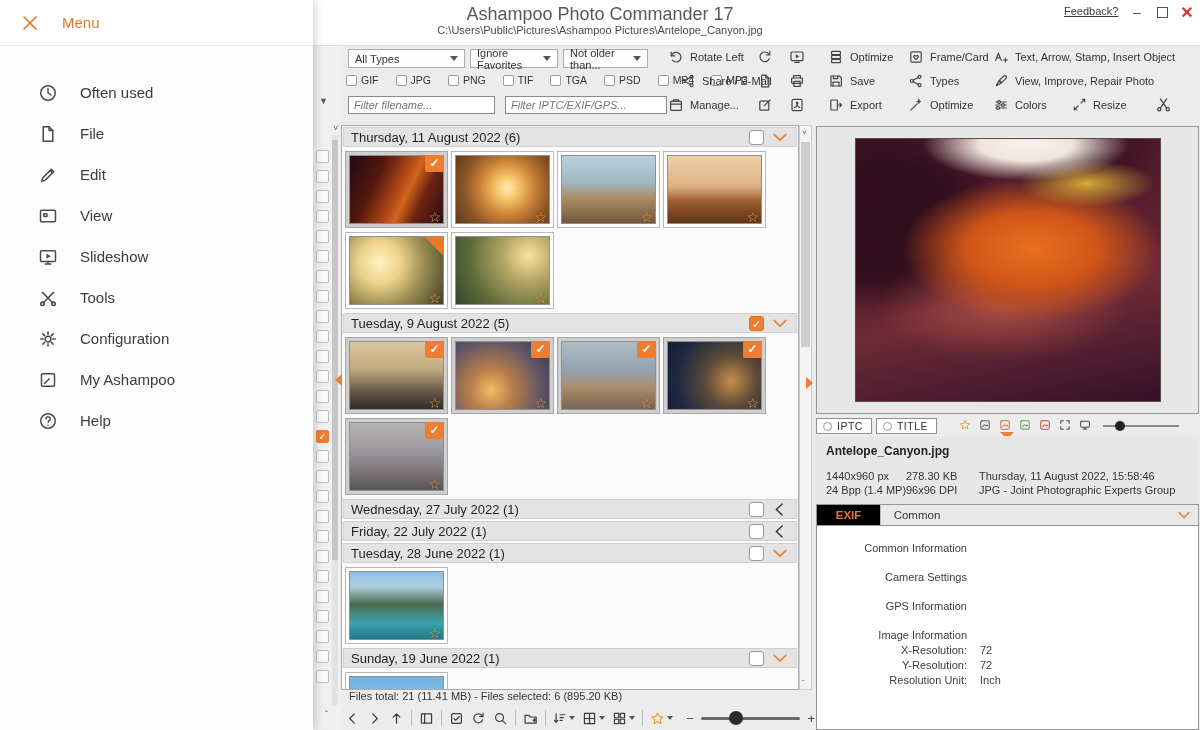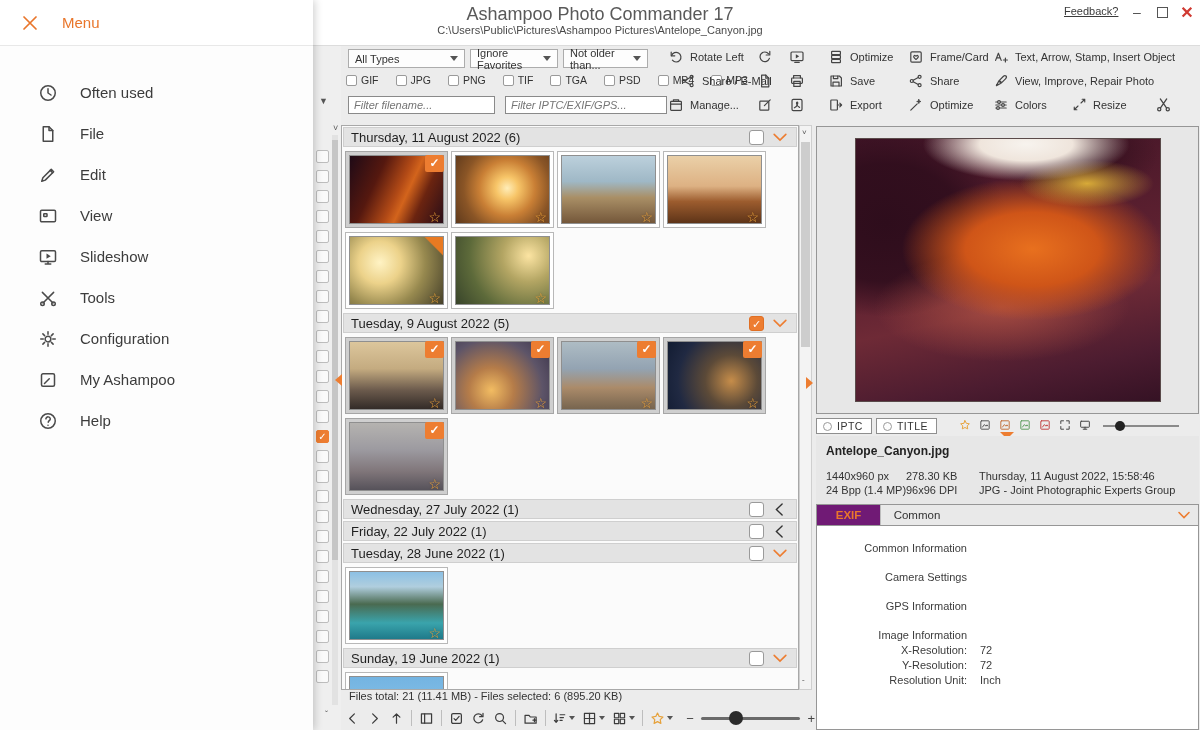--- a/index.html
+++ b/index.html
@@ -96,21 +96,21 @@
   #pv-icons{display:flex;align-items:center;gap:8px;margin-left:22px;}
   #pv-slider{position:relative;width:76px;height:2px;background:#8a8a8a;margin-left:12px;cursor:pointer;}
   #pv-knob{position:absolute;left:12px;top:-4px;width:10px;height:10px;border-radius:50%;background:#222;cursor:pointer;}
   #split-up{left:1000px;top:432px;width:0;height:0;border-left:7px solid transparent;border-right:7px solid transparent;
             border-top:7px solid #ED7D31;cursor:pointer;}
   #infoblock{left:816px;top:436px;width:383px;height:68px;background:#e7e7e7;}
   #fname{position:absolute;left:10px;top:8px;font-size:12px;color:#222;font-weight:bold;}
   .inf{position:absolute;font-size:11px;color:#333;white-space:nowrap;}
   #tabbar{left:816px;top:504px;width:383px;height:22px;background:#e9e9e9;border:1px solid #969696;box-sizing:border-box;display:flex;}
   .tab{height:100%;display:flex;align-items:center;justify-content:center;font-size:11.5px;cursor:pointer;box-sizing:border-box;}
-  #tab-exif{width:64px;background:#701a75;color:#E9762B;font-weight:bold;border-right:1px solid #bdbdbd;}
+  #tab-exif{width:64px;background:#000000;color:#E9762B;font-weight:bold;border-right:1px solid #bdbdbd;}
   #tab-common{width:72px;color:#333;}
   #tab-chev{margin-left:auto;margin-right:6px;align-self:center;}
   #exifpanel{left:816px;top:526px;width:383px;height:204px;background:#fff;border:1px solid #969696;border-top:none;
              box-sizing:border-box;padding-top:16px;}
   .ex-title{width:150px;text-align:right;font-size:11px;color:#3c3c3c;height:15px;}
   .ex-sec{margin-bottom:14px;}
   .ex-row{display:flex;height:15px;font-size:11px;color:#3c3c3c;}
   .ex-row .l{width:150px;text-align:right;}
   .ex-row .v{margin-left:13px;}
 
@@ -309,21 +309,21 @@
         </div>
         <div class="tbtn" style="left:908px;top:73px;">
           <span class="ic" style="color:#444">
             <svg width="16" height="16" viewBox="0 0 16 16" fill="none" stroke="currentColor" stroke-width="1.2" stroke-linecap="round" stroke-linejoin="round">
               <circle cx="3.8" cy="8" r="1.5"></circle>
               <circle cx="11.6" cy="3.8" r="1.5"></circle>
               <circle cx="11.6" cy="12.2" r="1.5"></circle>
               <path d="M5.2 7.2l5-2.7M5.2 8.8l5 2.7"></path>
             </svg>
           </span>
-          <span>Share</span>
+          <span>Types</span>
         </div>
         <div class="tbtn" style="left:908px;top:97px;">
           <span class="ic" style="color:#444">
             <svg width="16" height="16" viewBox="0 0 16 16" fill="none" stroke="currentColor" stroke-width="1.2" stroke-linecap="round" stroke-linejoin="round">
               <path d="M2.8 13.2l6.4-6.4"></path>
               <path d="M10.8 2.4l.5 1.6 1.6.5-1.6.5-.5 1.6-.5-1.6-1.6-.5 1.6-.5z" fill="currentColor" stroke-width="0.8"></path>
             </svg>
           </span>
           <span>Optimize</span>
         </div>

